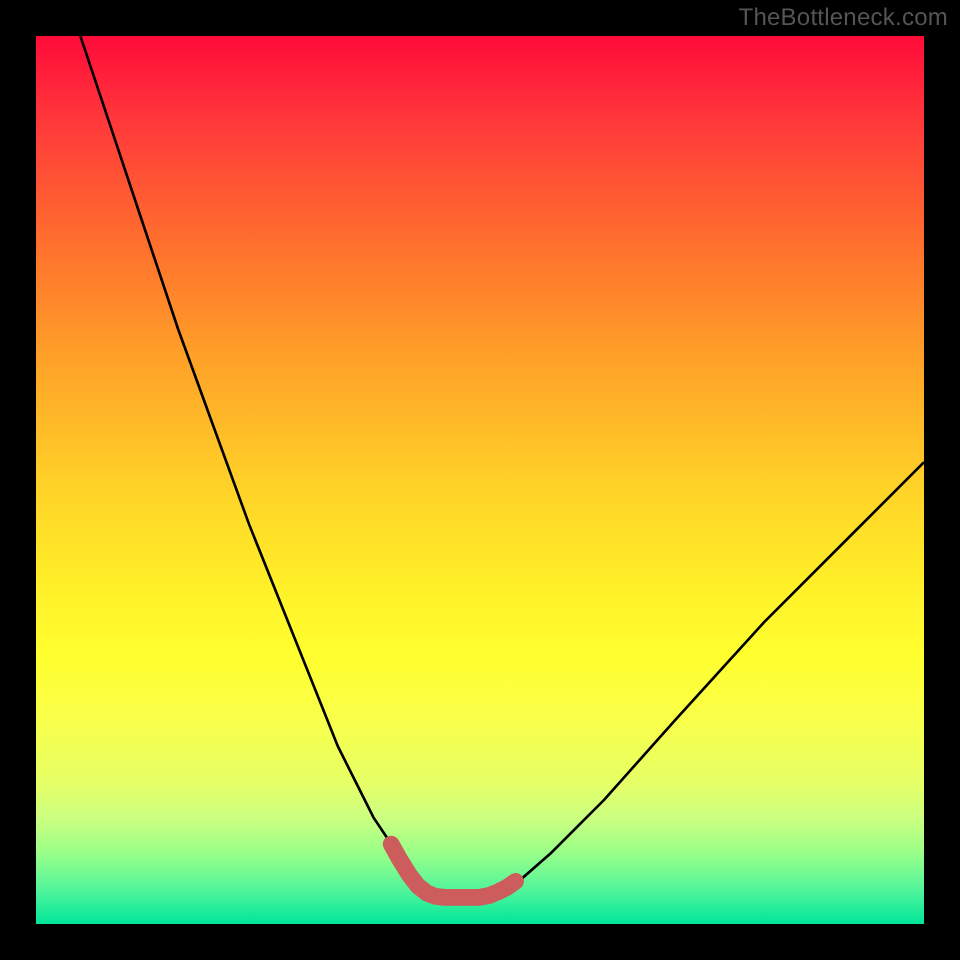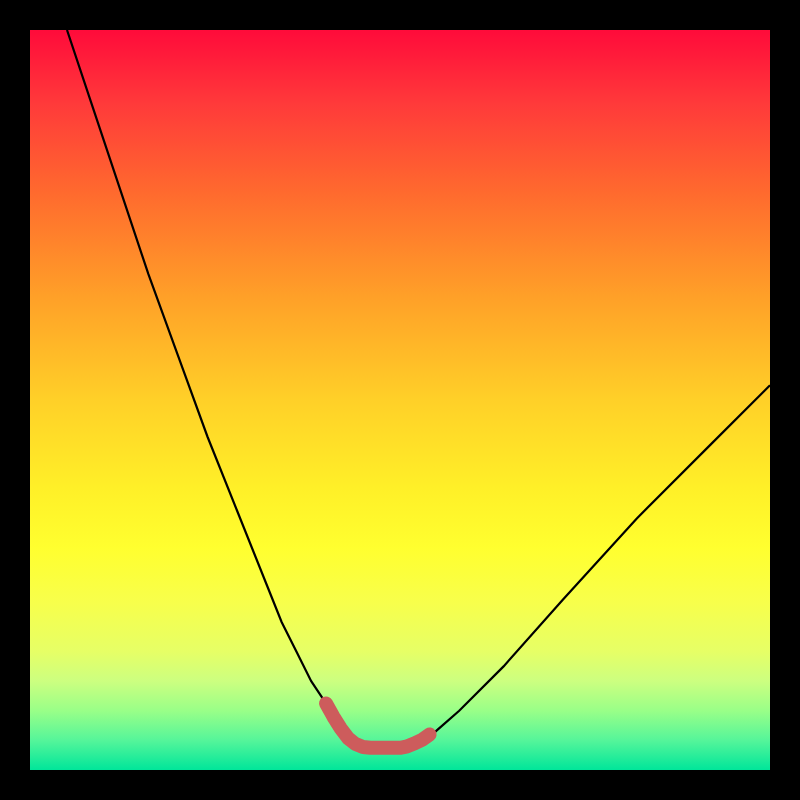--- a/index.html
+++ b/index.html
@@ -59,20 +59,21 @@
     inset: 0;
     width: 100%;
     height: 100%;
   }
 </style>
 </head>
 <body>
 
 <div class="frame">
 
+  <div class="watermark">TheBottleneck.com</div>
 
   <div class="plot-area">
     <div class="gradient-bg"></div>
 
     <svg class="curve" viewBox="0 0 740 740" preserveAspectRatio="none">
       <path id="main-curve" d="M37.00 0.00 L59.20 66.60 L88.80 155.40 L118.40 244.20 L148.00 325.60 L177.60 407.00 L207.20 481.00 L236.80 555.00 L251.60 592.00 L266.40 621.60 L281.20 651.20 L296.00 673.40 L310.80 695.60 L318.20 706.70 L325.60 714.10 L333.00 717.80 L340.40 717.80 L355.20 717.80 L370.00 717.80 L399.60 706.70 L429.20 680.80 L473.60 636.40 L532.80 569.80 L606.80 488.40 L680.80 414.40 L740.00 355.20" fill="none" stroke="#000" stroke-width="2.2"></path>
       <path id="highlight-curve" d="M296.00 673.40 L303.40 686.72 L310.80 698.56 L318.20 708.18 L325.60 714.10 L333.00 717.06 L340.40 717.80 L347.80 717.80 L355.20 717.80 L362.60 717.80 L370.00 717.80 L377.40 716.32 L384.80 713.36 L392.20 709.66 L399.60 704.48" fill="none" stroke="#cd5c5c" stroke-width="14" stroke-linecap="round" stroke-linejoin="round"></path>
     </svg>
   </div>
 

